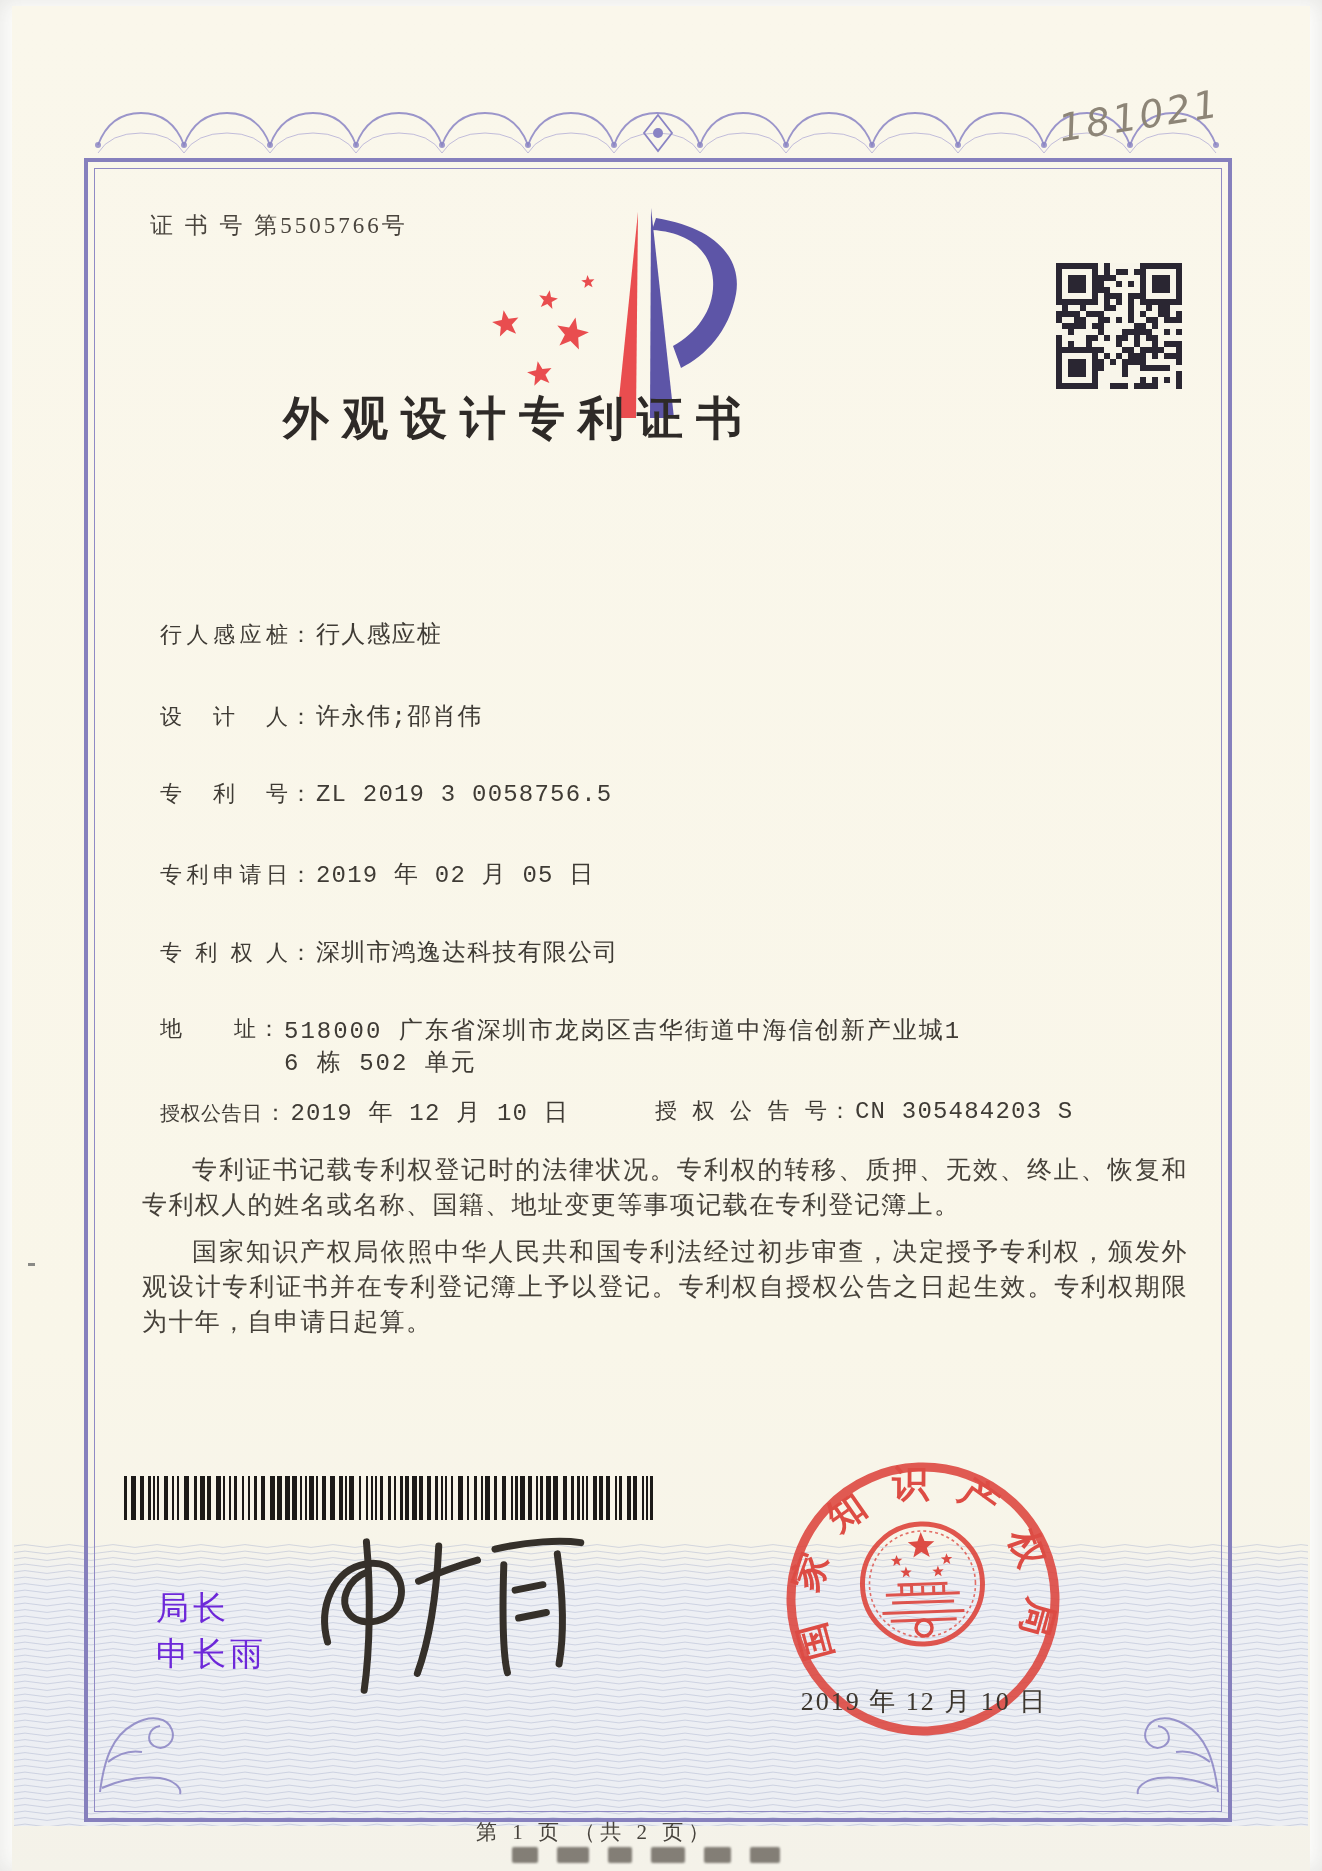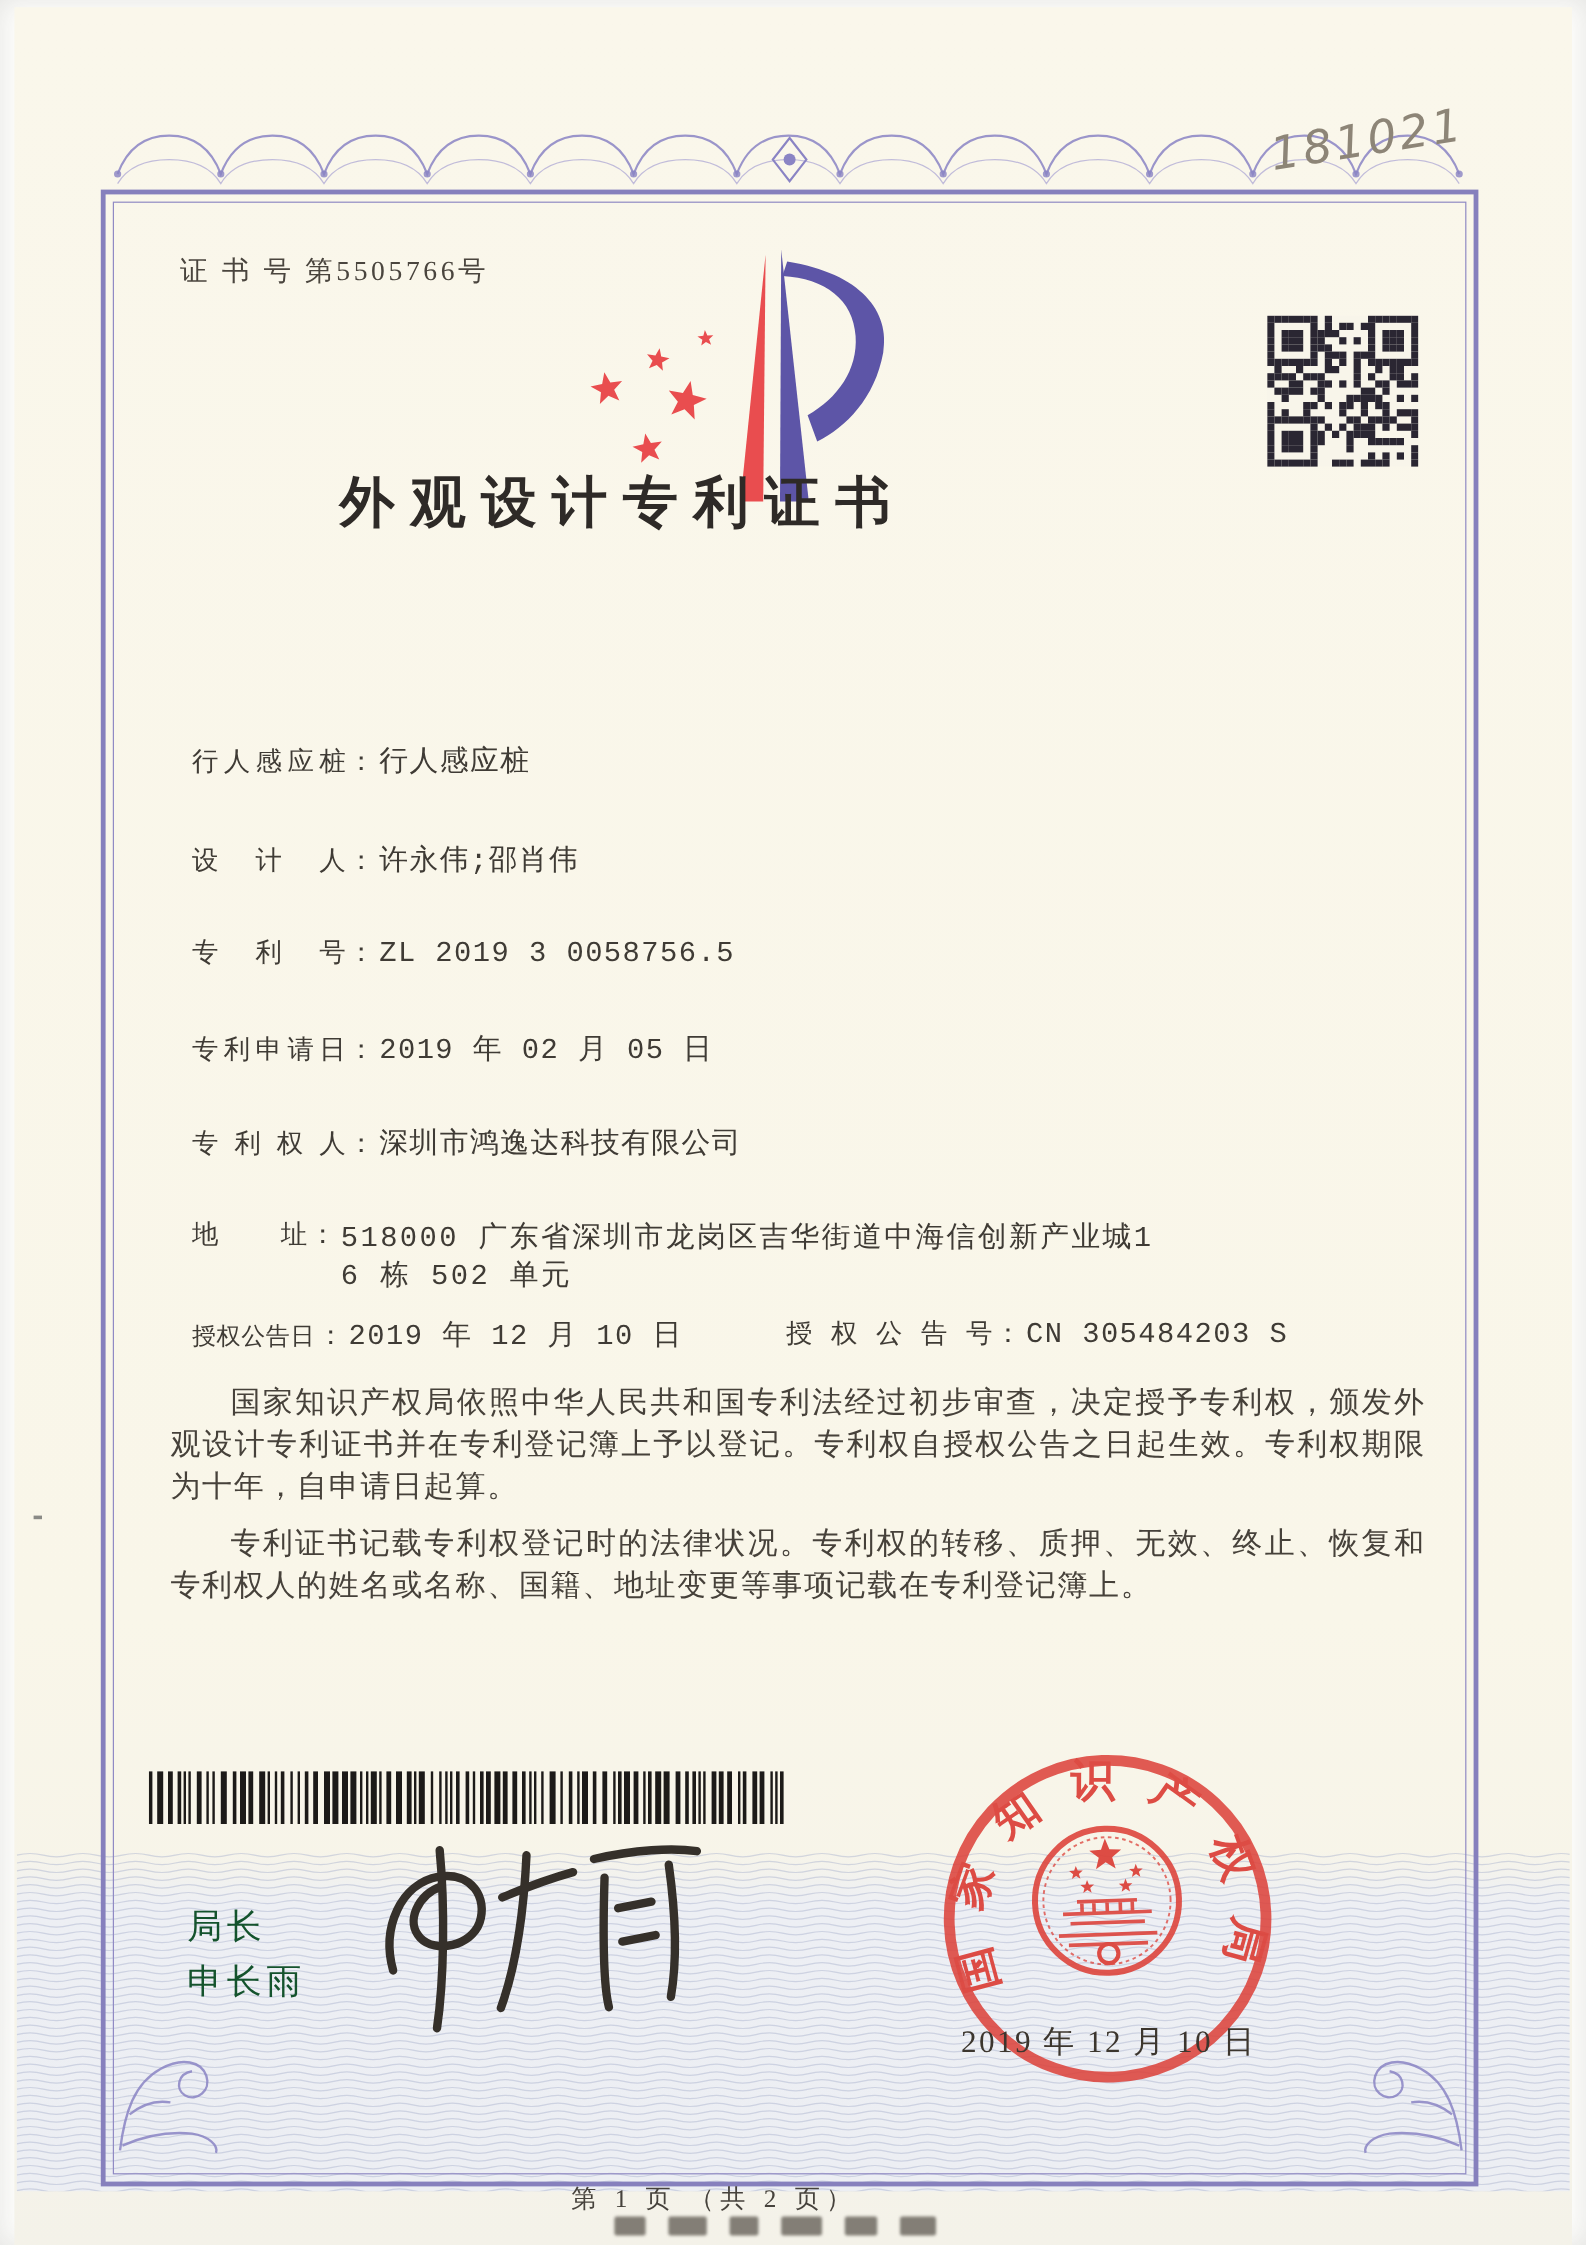--- a/index.html
+++ b/index.html
@@ -30,21 +30,21 @@
   .lbl-grant{display:inline-block;font-size:20px;letter-spacing:.5px;}
   .lbl2{display:inline-block;width:172px;font-size:22px;text-align:justify;text-align-last:justify;}
   .colon{display:inline-block;margin:0 4px 0 2px;font-size:22px;}
   .val{font-size:24px;letter-spacing:1.2px;font-family:Liberation Mono, monospace;}
   .addr-lines{display:inline-block;vertical-align:top;letter-spacing:2px;}
   .grant2{position:absolute;left:495px;top:0;}
   .paras{position:absolute;left:142px;top:1152px;width:1046px;font-size:25px;line-height:35px;
          text-align:justify;color:#46413a;letter-spacing:1.4px;}
   .paras p{margin:0 0 12px 0;text-indent:2em;}
   .barcode{position:absolute;left:124px;top:1476px;width:532px;height:44px;}
-  .director{position:absolute;left:156px;font-size:29px;color:#14532d;letter-spacing:4px;}
+  .director{position:absolute;left:156px;font-size:33px;color:#6d28d9;letter-spacing:4px;}
   .sig{position:absolute;left:292px;top:1516px;width:300px;height:185px;transform:rotate(-3deg);}
   .seal{position:absolute;left:780px;top:1456px;width:286px;height:286px;transform:rotate(-2deg);opacity:.93;}
   .seal-date{position:absolute;left:794px;top:1684px;width:260px;text-align:center;
              font-size:26px;color:#3c362e;letter-spacing:2px;}
   .footer{position:absolute;left:476px;top:1777px;font-size:21px;letter-spacing:5px;color:#46423c;margin-top:41px;}
   .cutoff{position:absolute;left:512px;top:1847px;height:20px;white-space:nowrap;filter:blur(1.2px);}
   .cutoff i{display:inline-block;height:16px;background:#6e6a62;margin-right:19px;border-radius:2px;opacity:.85;}
   .speck{position:absolute;left:28px;top:1263px;width:7px;height:3px;background:#8a8a86;}
 </style>
 </head>
@@ -382,22 +382,22 @@
     </span>
   </div>
   <div class="row" style="top:1096px">
     <span class="lbl-grant">授权公告日</span><span class="colon">：</span><span class="val">2019 年 12 月 10 日</span>
     <span class="grant2">
       <span class="lbl2">授权公告号</span><span class="colon">：</span><span class="val">CN 305484203 S</span>
     </span>
   </div>
 
   <div class="paras">
+    <p>专利证书记载专利权登记时的法律状况。专利权的转移、质押、无效、终止、恢复和专利权人的姓名或名称、国籍、地址变更等事项记载在专利登记簿上。</p>
     <p>国家知识产权局依照中华人民共和国专利法经过初步审查，决定授予专利权，颁发外观设计专利证书并在专利登记簿上予以登记。专利权自授权公告之日起生效。专利权期限为十年，自申请日起算。</p>
-    <p>专利证书记载专利权登记时的法律状况。专利权的转移、质押、无效、终止、恢复和专利权人的姓名或名称、国籍、地址变更等事项记载在专利登记簿上。</p>
   </div>
 
   <svg class="barcode" viewBox="0 0 532 44" preserveAspectRatio="none">
     <g id="barcodeBars" fill="#1c1a18">
         <rect x="0" y="0" width="3" height="44"></rect>
         <rect x="7" y="0" width="5" height="44"></rect>
         <rect x="16" y="0" width="4" height="44"></rect>
         <rect x="24" y="0" width="3" height="44"></rect>
         <rect x="29" y="0" width="2" height="44"></rect>
         <rect x="33" y="0" width="2" height="44"></rect>

